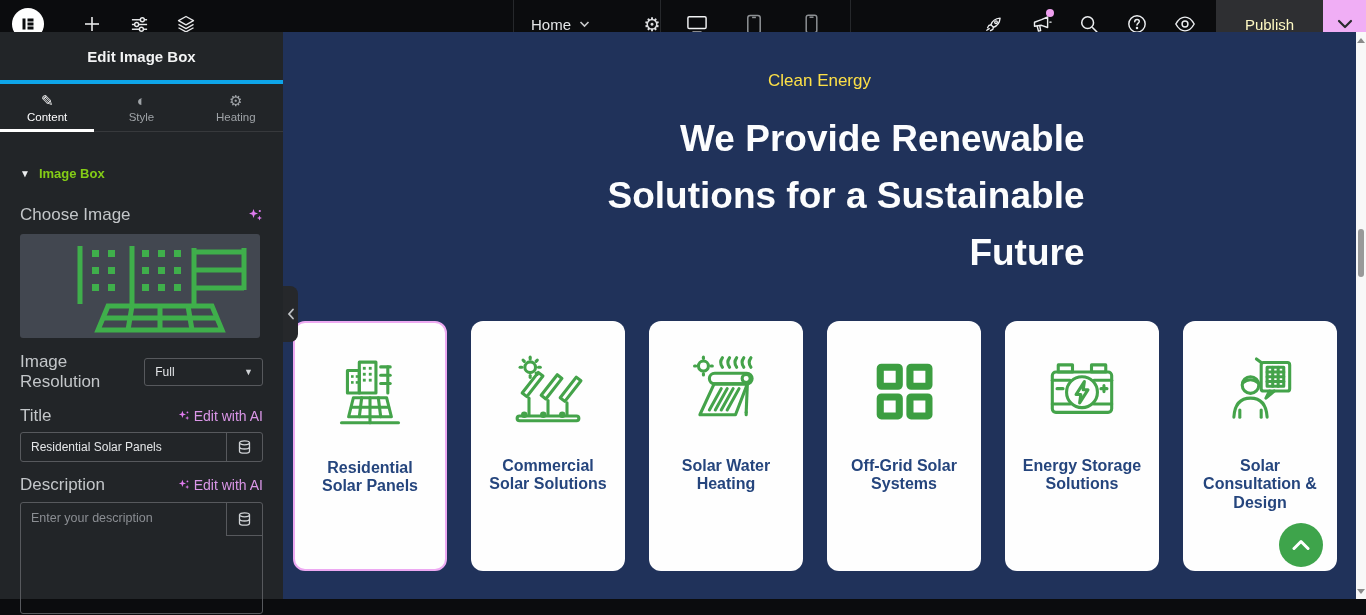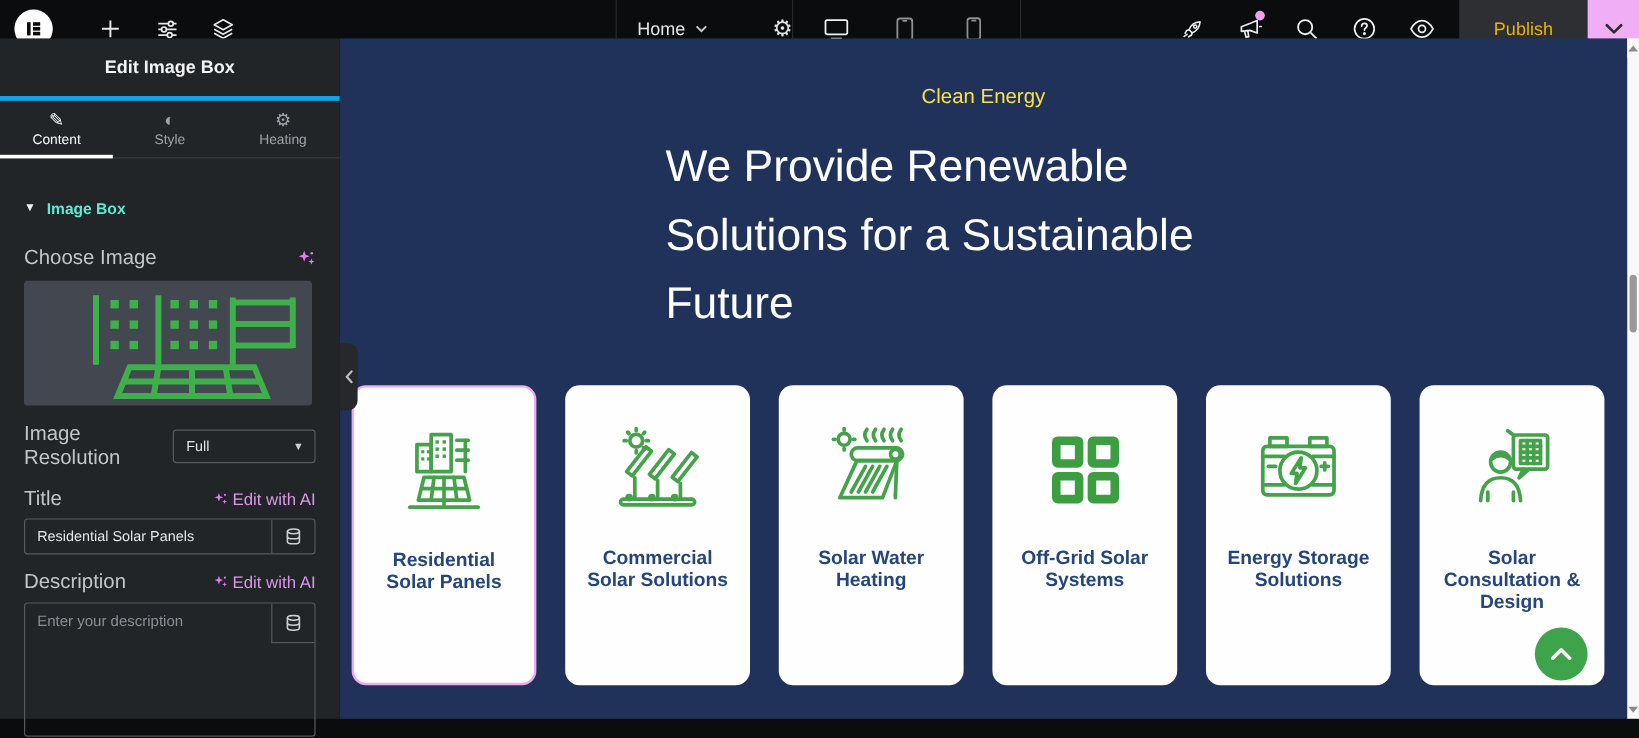--- a/index.html
+++ b/index.html
@@ -16,21 +16,21 @@
     display:flex; align-items:center; justify-content:center; }
   .tb-divider { position:absolute; top:0; width:1px; height:48px; background:#26282b; }
   .home-label { color:#e4e5e7; font-size:15px; margin-right:8px; }
   .gear-glyph { font-size:19px; color:#dfe0e2; line-height:1; }
   .device-btn { position:relative; }
   .device-btn.inactive { color:#8d9093; }
   .device-underline { position:absolute; left:10px; bottom:0; width:57px; height:3px; background:#fff; }
   .notif-dot { position:absolute; top:9px; right:7px; width:8px; height:8px; border-radius:50%; background:#f0a0f0; }
   .publish-block { position:absolute; left:1216px; top:0; width:107px; height:48px; background:#2e2f32;
     display:flex; align-items:center; justify-content:center; cursor:pointer; }
-  .publish-label { color:#eab308; font-size:15px; font-weight:500; }
+  .publish-label { color:#fef9c3; font-size:15px; font-weight:500; }
   .publish-caret { position:absolute; left:1323px; top:0; width:43px; height:48px; background:#f0aef5;
     display:flex; align-items:center; justify-content:center; cursor:pointer; }
 
   
   .main { display:flex; width:1366px; height:567px; }
 
   
   .panel { position:relative; width:283px; height:567px; background:#222528; flex:0 0 283px; z-index:5; }
   .panel-header { height:52px; display:flex; align-items:center; justify-content:center;
     border-bottom:4px solid #0ea5e9; }
@@ -38,21 +38,21 @@
   .panel-tabs { display:flex; height:48px; border-bottom:1px solid #37393c; }
   .ptab { position:relative; flex:1; display:flex; flex-direction:column; align-items:center;
     justify-content:center; gap:3px; color:#9fa3a7; cursor:pointer; }
   .ptab .ptab-icon { font-size:15px; line-height:1; }
   .ptab .ptab-label { font-size:11.5px; }
   .ptab.active { color:#fdfdfe; }
   .ptab.active::after { content:""; position:absolute; left:0; bottom:-1px; width:100%; height:3px; background:#fff; }
   .panel-body { padding:0 20px; }
   .section-head { margin-top:34px; display:flex; align-items:center; gap:9px; cursor:pointer; }
   .section-caret { color:#eceef0; font-size:10px; }
-  .section-title { color:#5eead4; font-size:13px; font-weight:bold; }
+  .section-title { color:#84cc16; font-size:13px; font-weight:bold; }
   .choose-row { margin-top:24px; display:flex; align-items:center; justify-content:space-between; }
   .ctl-label { color:#c3c6c9; font-size:17px; }
   .thumb { margin-top:9px; width:240px; height:104px; background:#424750; border-radius:3px;
     overflow:hidden; cursor:pointer; }
   .res-row { margin-top:14px; display:flex; align-items:center; justify-content:space-between; }
   .select-box { position:relative; width:125px; height:28px; border:1px solid #57595d; border-radius:3px;
     display:flex; align-items:center; padding:0 10px; color:#e4e6e8; font-size:12px; cursor:pointer; }
   .select-caret { position:absolute; right:9px; color:#cfd2d5; font-size:9px; }
   .label-row { display:flex; align-items:center; justify-content:space-between; }
   .mt14 { margin-top:14px; } .mt13 { margin-top:13px; }
@@ -70,22 +70,22 @@
   .ta-db-btn { position:absolute; top:0; right:0; width:36px; height:33px;
     border-left:1px solid #57595d; border-bottom:1px solid #57595d;
     display:flex; align-items:center; justify-content:center; cursor:pointer; }
   .collapse-handle { position:absolute; right:-15px; top:254px; width:15px; height:56px;
     background:#26282b; border-radius:0 8px 8px 0; display:flex; align-items:center;
     justify-content:center; cursor:pointer; z-index:9; }
 
   
   .canvas { position:relative; flex:1; height:567px; background:#20325a; overflow:hidden; }
   .eyebrow { margin-top:39px; text-align:center; color:#fde047; font-size:17px; font-weight:500; }
-  .hero-heading { margin:20px auto 0; max-width:530px; text-align:left; color:#fcfdfe;
-    font-size:37px; font-weight:normal; line-height:1.54; }
+  .hero-heading { margin:20px auto 0; max-width:530px; text-align:right; color:#fcfdfe;
+    font-size:37px; font-weight:bold; line-height:1.54; }
   .cards { display:flex; gap:24px; padding-left:10px; margin-top:39px; }
   .card { position:relative; width:154px; height:250px; background:#fefefe; border-radius:12px;
     display:flex; flex-direction:column; align-items:center; cursor:pointer; }
   .card.selected { border:2px solid #eda9f2; }
   .card-icon { margin-top:30px; height:80px; display:flex; align-items:center; justify-content:center; }
   .card-title { margin-top:26px; max-width:120px; text-align:center; color:#25457d;
     font-size:16px; font-weight:bold; line-height:1.15; }
   .scroll-top { position:absolute; right:33px; top:491px; width:44px; height:44px; border-radius:50%;
     background:#3ea44b; display:flex; align-items:center; justify-content:center; cursor:pointer; z-index:8; }
 

